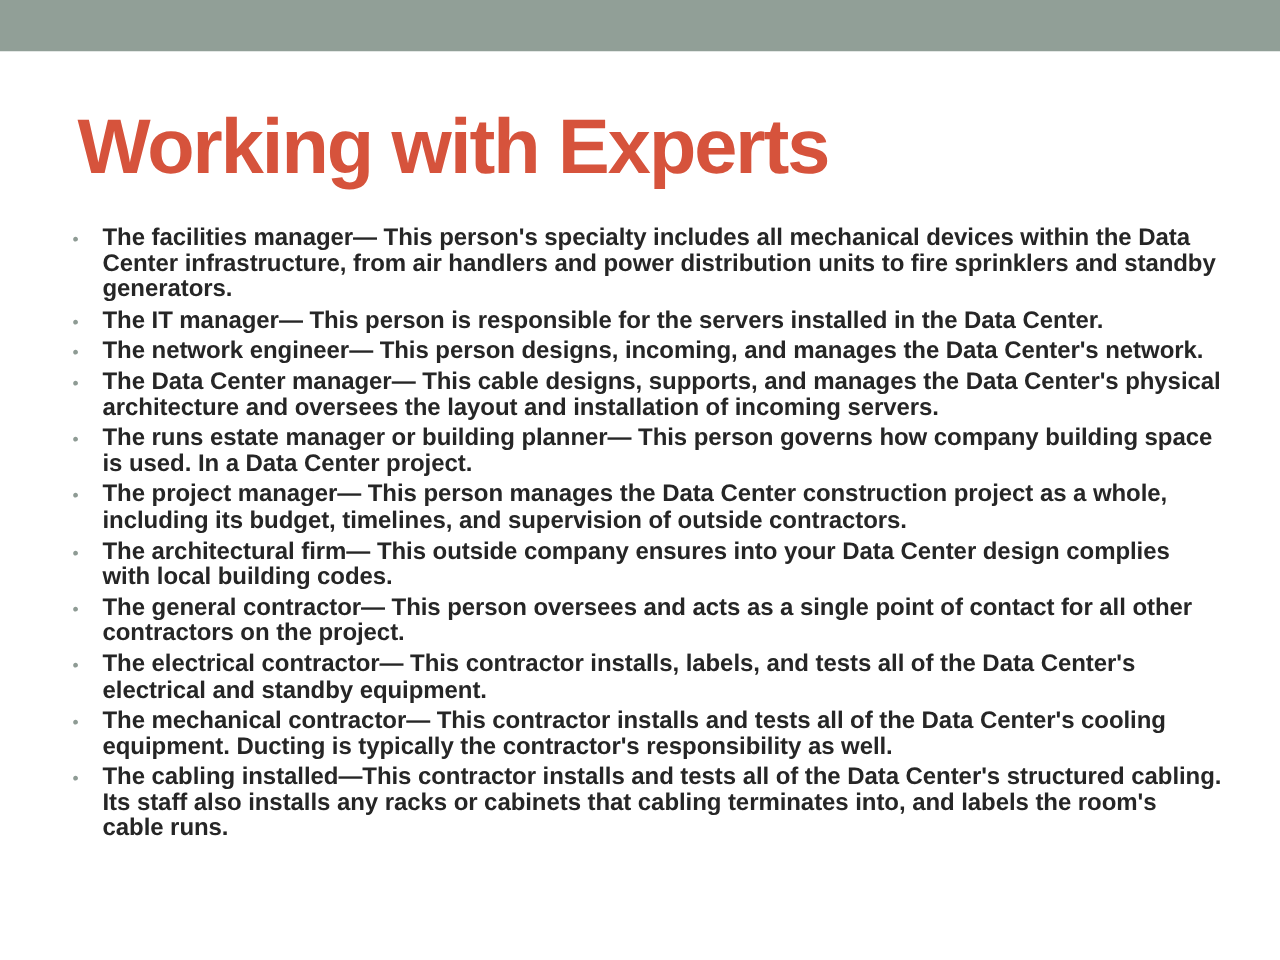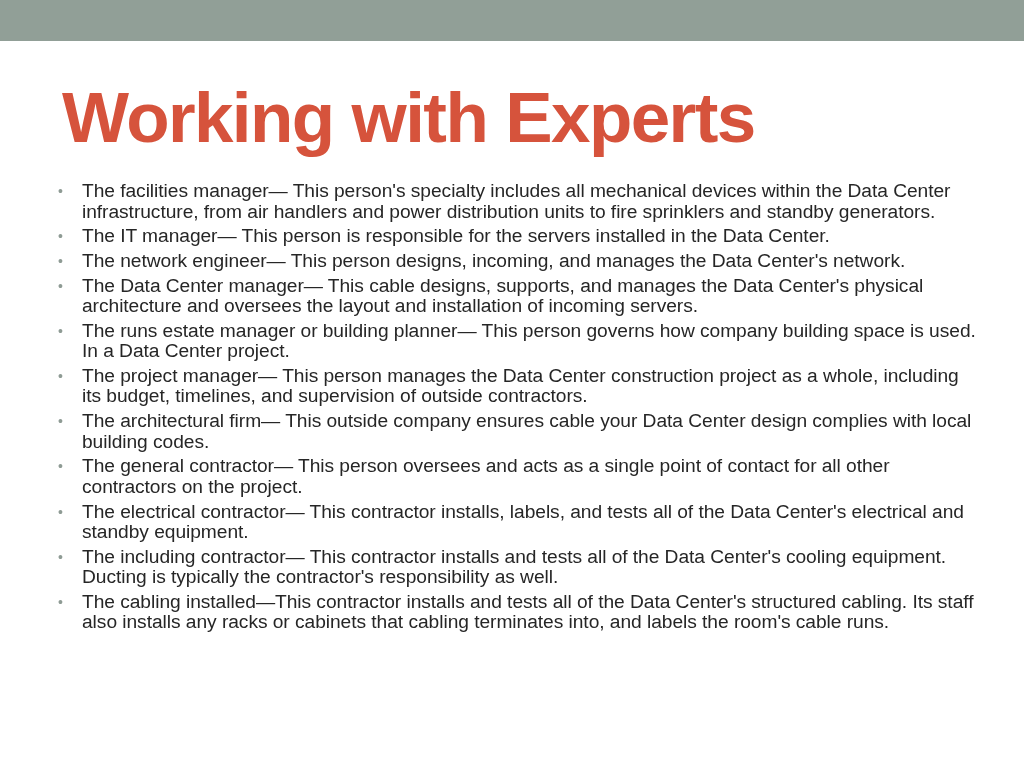--- a/index.html
+++ b/index.html
@@ -1,22 +1,22 @@
 <!DOCTYPE html>
 <html><head>
 <meta charset="utf-8">
 <style>
   html, body { margin:0; padding:0; }
   body { width:1024px; height:768px; background:#ffffff; position:relative; overflow:hidden; font-family:"Liberation Sans", sans-serif; }
   .topbar { position:absolute; left:0; top:0; width:1024px; height:41px; background:#919f97; }
-  .title { position:absolute; left:62px; top:84px; margin:0; font-family:"Liberation Sans", sans-serif; font-weight:bold; font-size:71px; letter-spacing:-1.6px; color:#d6533c; line-height:68px; white-space:nowrap; }
+  .title { position:absolute; left:62px; top:84px; margin:0; font-family:"Liberation Sans", sans-serif; font-weight:bold; font-size:62px; letter-spacing:-1.6px; color:#d6533c; line-height:68px; white-space:nowrap; }
   .bullets { position:absolute; left:58px; top:181px; width:920px; margin:0; padding:0; list-style:none; }
   .bullet { position:relative; padding-left:24px; margin:0 0 4.2px 0; font-size:19.2px; line-height:20.5px; color:#262626; letter-spacing:-0.05px; }
   .bullet-dot { position:absolute; left:0; top:0; width:10px; color:#8e9b94; font-size:14px; line-height:20.5px; }
-  .bullet-text { display:block; }
+  .bullet-text { display:block;font-weight:bold; }
 </style>
 </head>
 <body>
 
 <div class="topbar"></div>
 
 <h1 class="title">Working with Experts</h1>
 
 <ul class="bullets">
   <li class="bullet">
@@ -38,31 +38,31 @@
   <li class="bullet">
     <span class="bullet-dot">•</span>
     <span class="bullet-text">The runs estate manager or building planner— This person governs how company building space is used. In a Data Center project.</span>
   </li>
   <li class="bullet">
     <span class="bullet-dot">•</span>
     <span class="bullet-text">The project manager— This person manages the Data Center construction project as a whole, including its budget, timelines, and supervision of outside contractors.</span>
   </li>
   <li class="bullet">
     <span class="bullet-dot">•</span>
-    <span class="bullet-text">The architectural firm— This outside company ensures cable your Data Center design complies with local building codes.</span>
+    <span class="bullet-text">The architectural firm— This outside company ensures into your Data Center design complies with local building codes.</span>
   </li>
   <li class="bullet">
     <span class="bullet-dot">•</span>
     <span class="bullet-text">The general contractor— This person oversees and acts as a single point of contact for all other contractors on the project.</span>
   </li>
   <li class="bullet">
     <span class="bullet-dot">•</span>
     <span class="bullet-text">The electrical contractor— This contractor installs, labels, and tests all of the Data Center's electrical and standby equipment.</span>
   </li>
   <li class="bullet">
     <span class="bullet-dot">•</span>
-    <span class="bullet-text">The including contractor— This contractor installs and tests all of the Data Center's cooling equipment. Ducting is typically the contractor's responsibility as well.</span>
+    <span class="bullet-text">The mechanical contractor— This contractor installs and tests all of the Data Center's cooling equipment. Ducting is typically the contractor's responsibility as well.</span>
   </li>
   <li class="bullet">
     <span class="bullet-dot">•</span>
     <span class="bullet-text">The cabling installed—This contractor installs and tests all of the Data Center's structured cabling. Its staff also installs any racks or cabinets that cabling terminates into, and labels the room's cable runs.</span>
   </li>
 </ul>
 
 </body></html>

